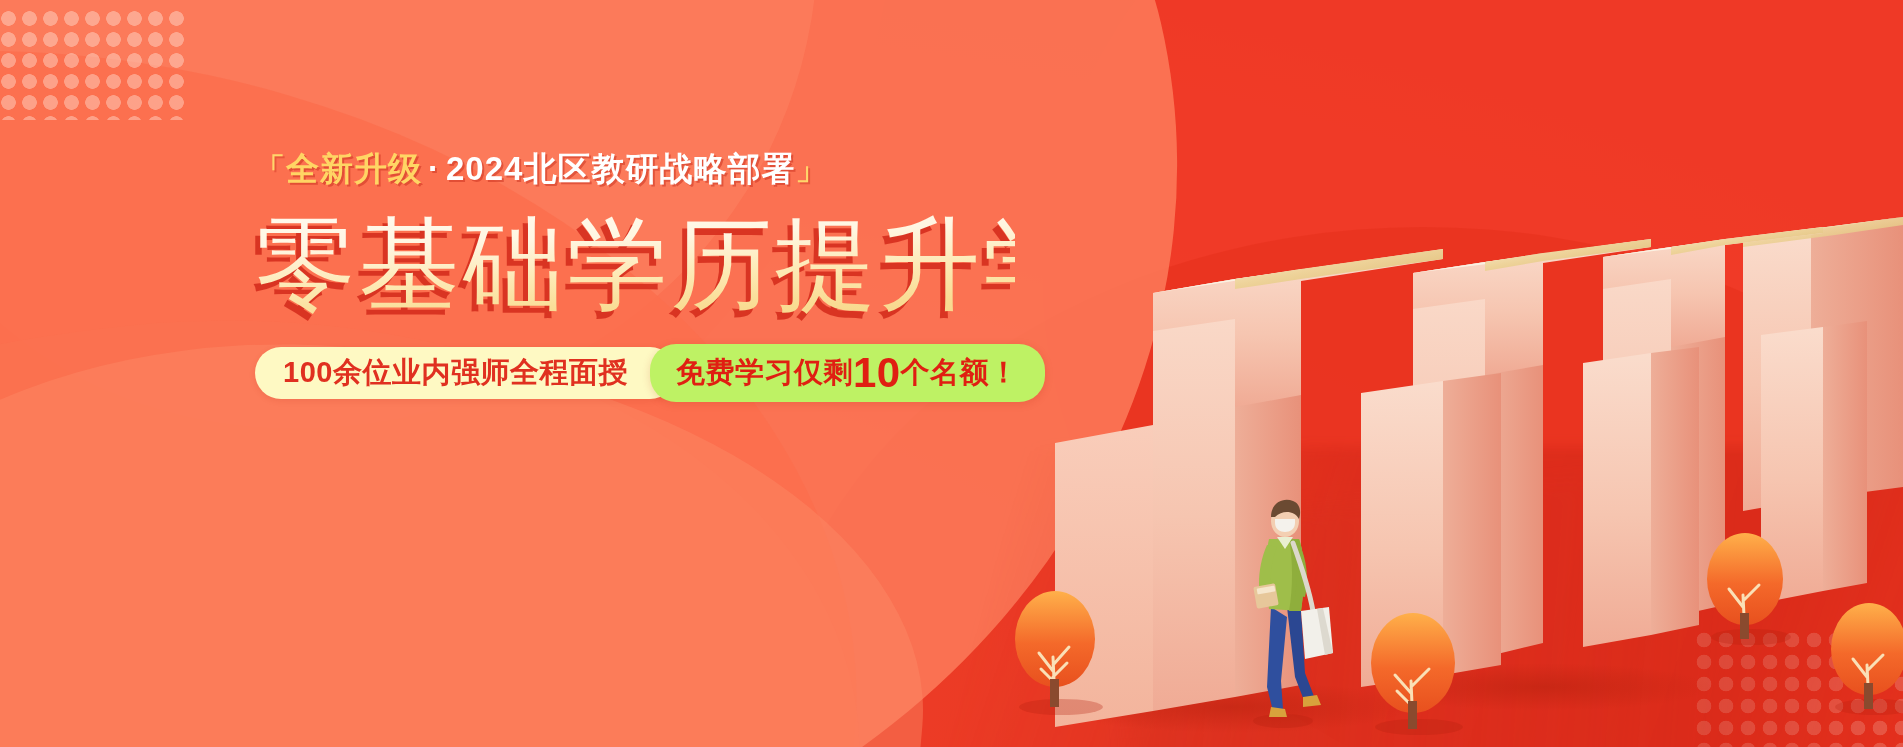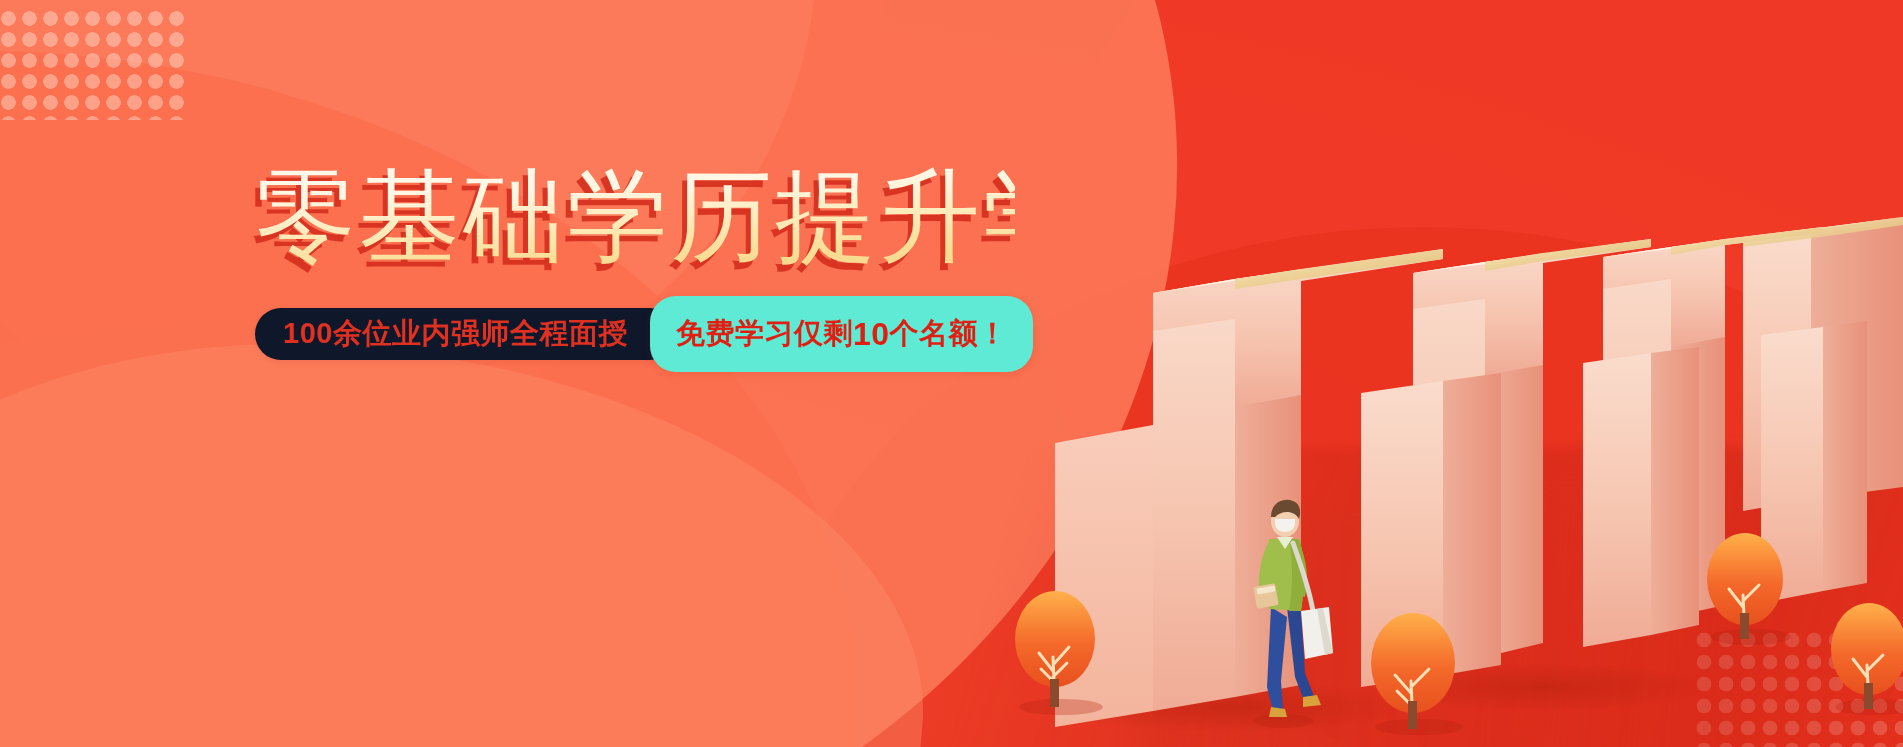--- a/index.html
+++ b/index.html
@@ -165,38 +165,38 @@
   .pill{
     height:52px;
     display:flex;
     align-items:center;
     border-radius:26px;
     font-size:29px;
     font-weight:bold;
     letter-spacing:.5px;
   }
   .pill-yellow{
-    background:#0f172a;
+    background:#fef9c3;
     color:#e03020;
     padding:0 28px 0 28px;
     margin-right:-26px;
     padding-right:48px;
     box-shadow:0 2px 6px rgba(170,30,15,.12);
   }
   .pill-white{
-    background:#5eead4;
+    background:#bef264;
     color:#e01f12;
-    padding:12px 26px;
+    padding:3px 26px;
     position:relative;
     z-index:2;
     box-shadow:0 2px 8px rgba(170,30,15,.16);
     text-align:center;
   }
   .pill-white .num{
-    font-size:32px;
+    font-size:42px;
     font-weight:bold;
   }
 
   
   .illus{
     position:absolute;
     right:0; bottom:0;
     width:920px; height:560px;
     pointer-events:none;
   }
@@ -362,20 +362,23 @@
         <ellipse cx="892" cy="520" rx="40" ry="8" fill="#b5200f" opacity=".26"></ellipse>
         <ellipse cx="886" cy="462" rx="38" ry="46" fill="url(#gTree)"></ellipse>
         <path d="M886 520 L884 478 M884 490 L870 472 M884 484 L900 468" stroke="#fae0b6" stroke-width="3" fill="none" stroke-linecap="round"></path>
         <rect x="881" y="496" width="9" height="26" fill="#8a4a2e"></rect>
       </g>
     </svg>
   </div>
 
   <div class="text-block">
 
+    <div class="subtitle">
+      <span class="brk">「</span><span class="hl">全新升级</span><span class="dot">·</span><span>2024北区教研战略部署</span><span class="brk">」</span>
+    </div>
 
     <div class="maintitle">零基础学历提升学霸班</div>
 
     <div class="pill-row">
       <div class="pill pill-yellow">
         <span>100余位业内强师全程面授</span>
       </div>
       <div class="pill pill-white">
         <span>免费学习仅剩</span>
           <span class="num">10</span>

